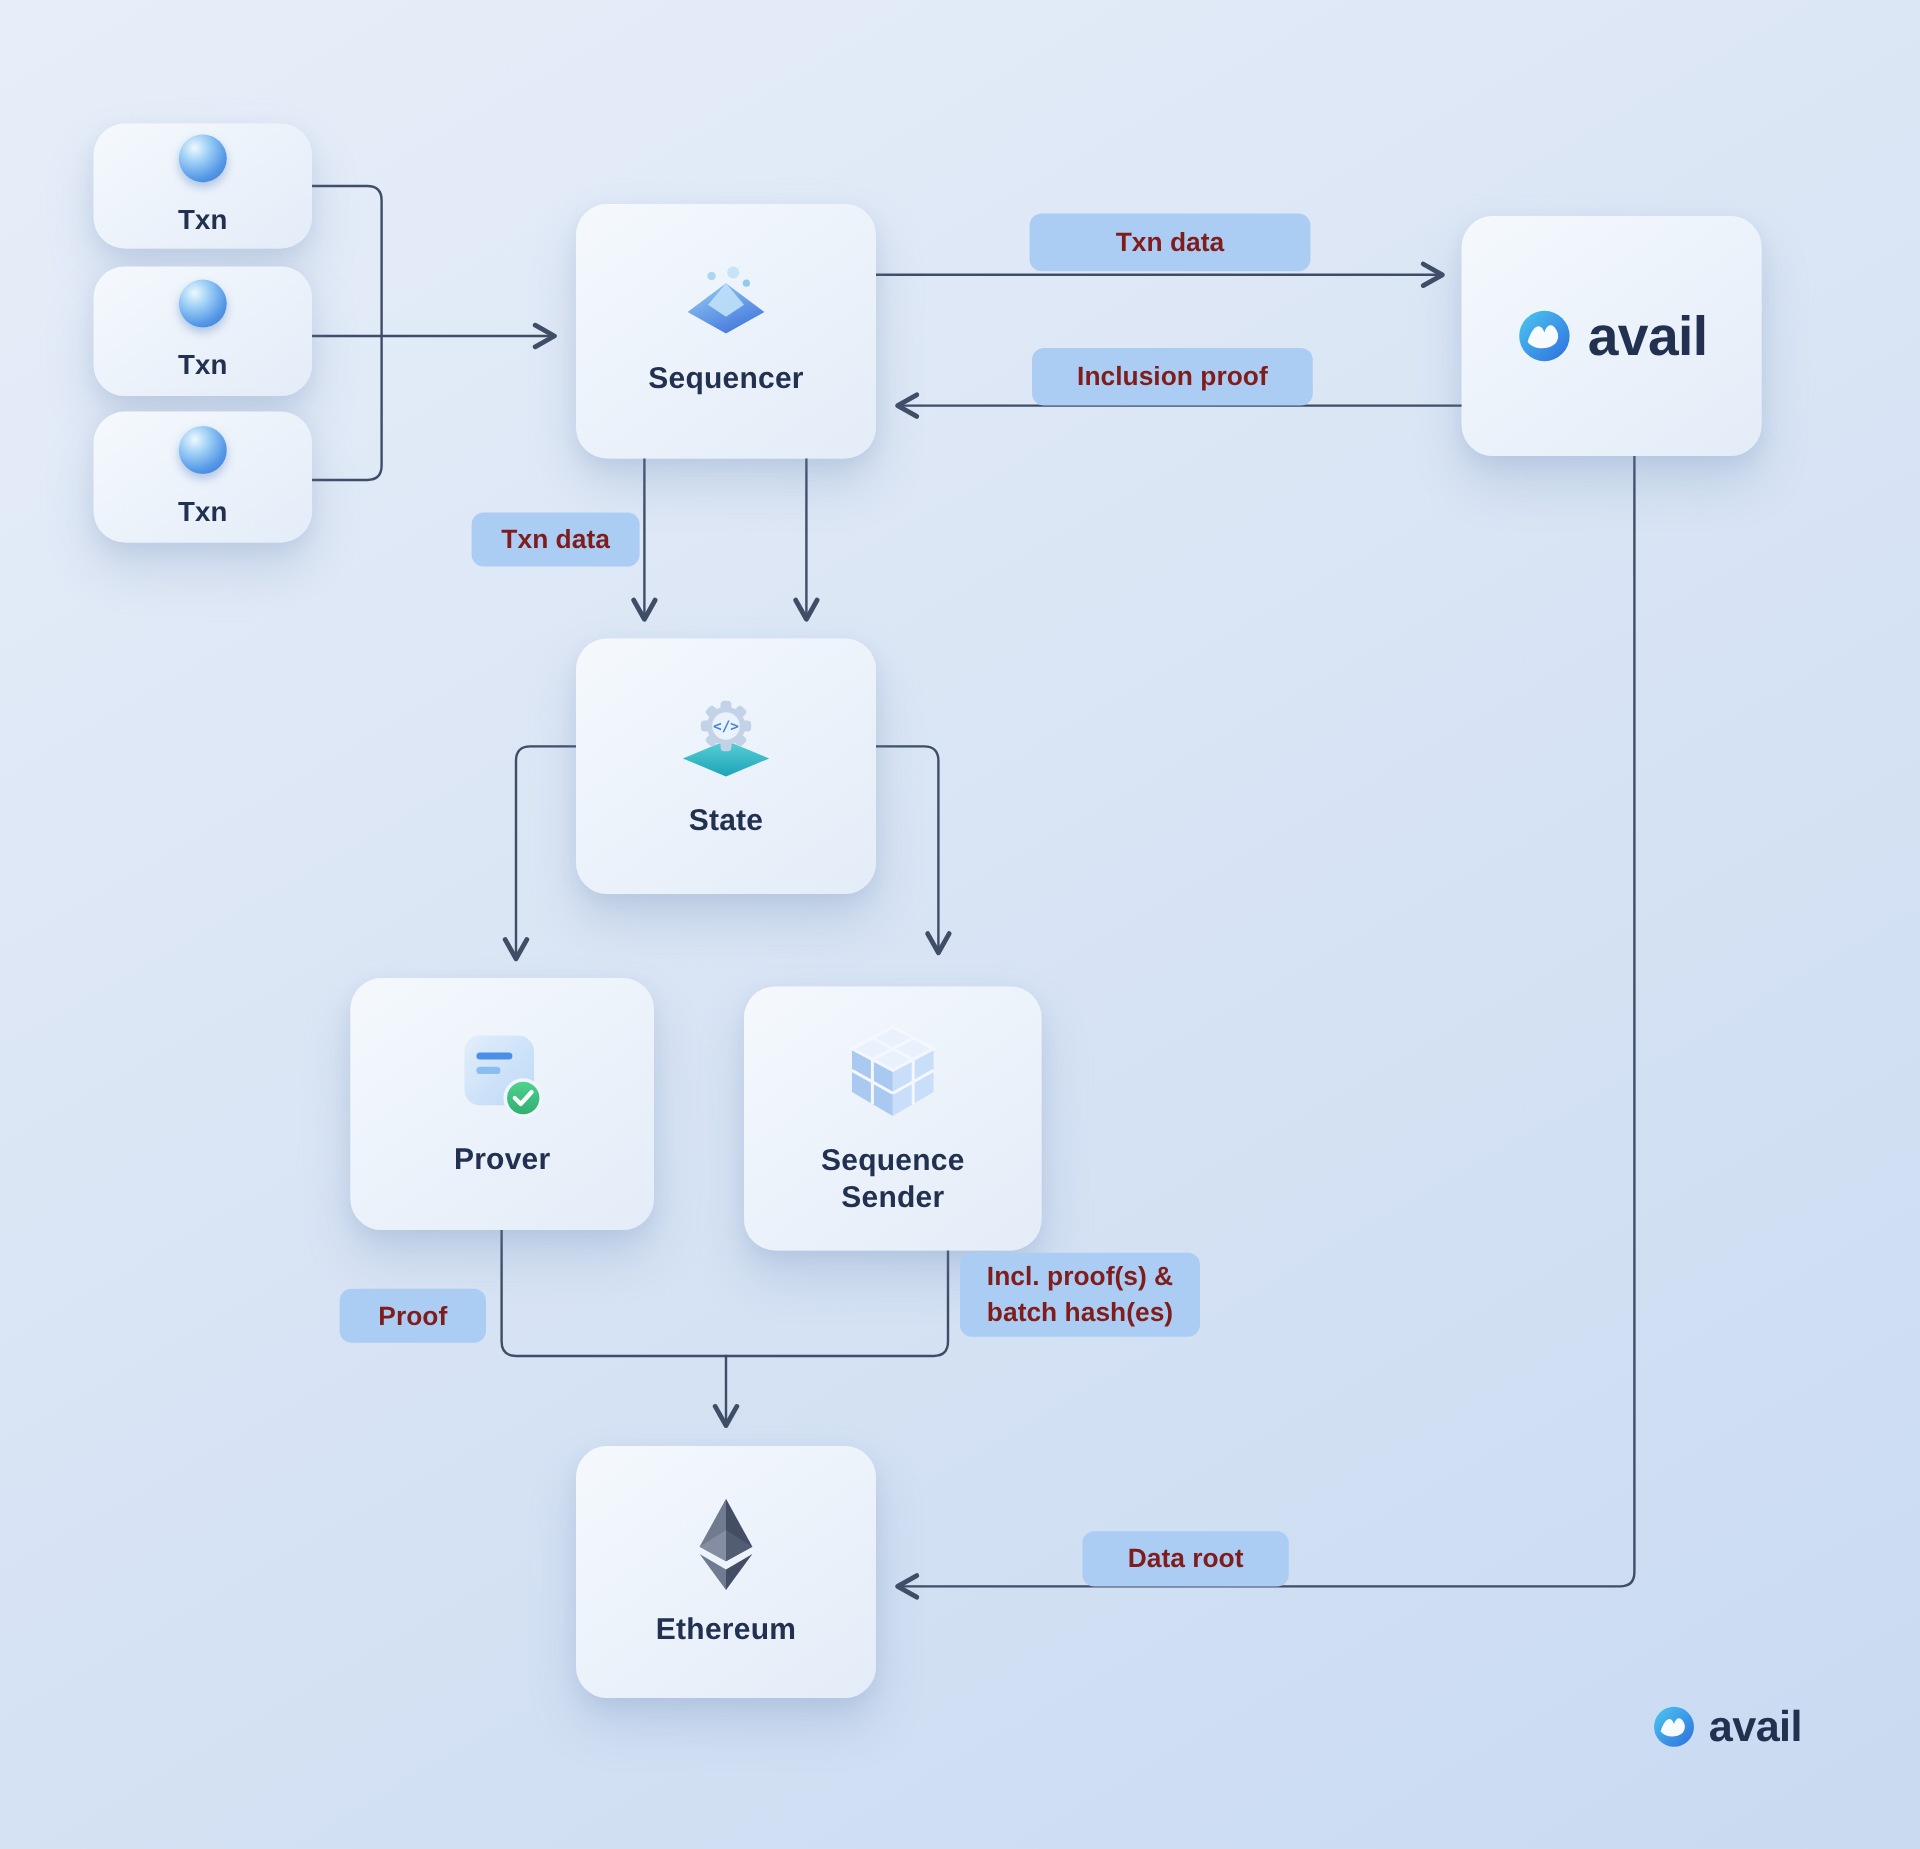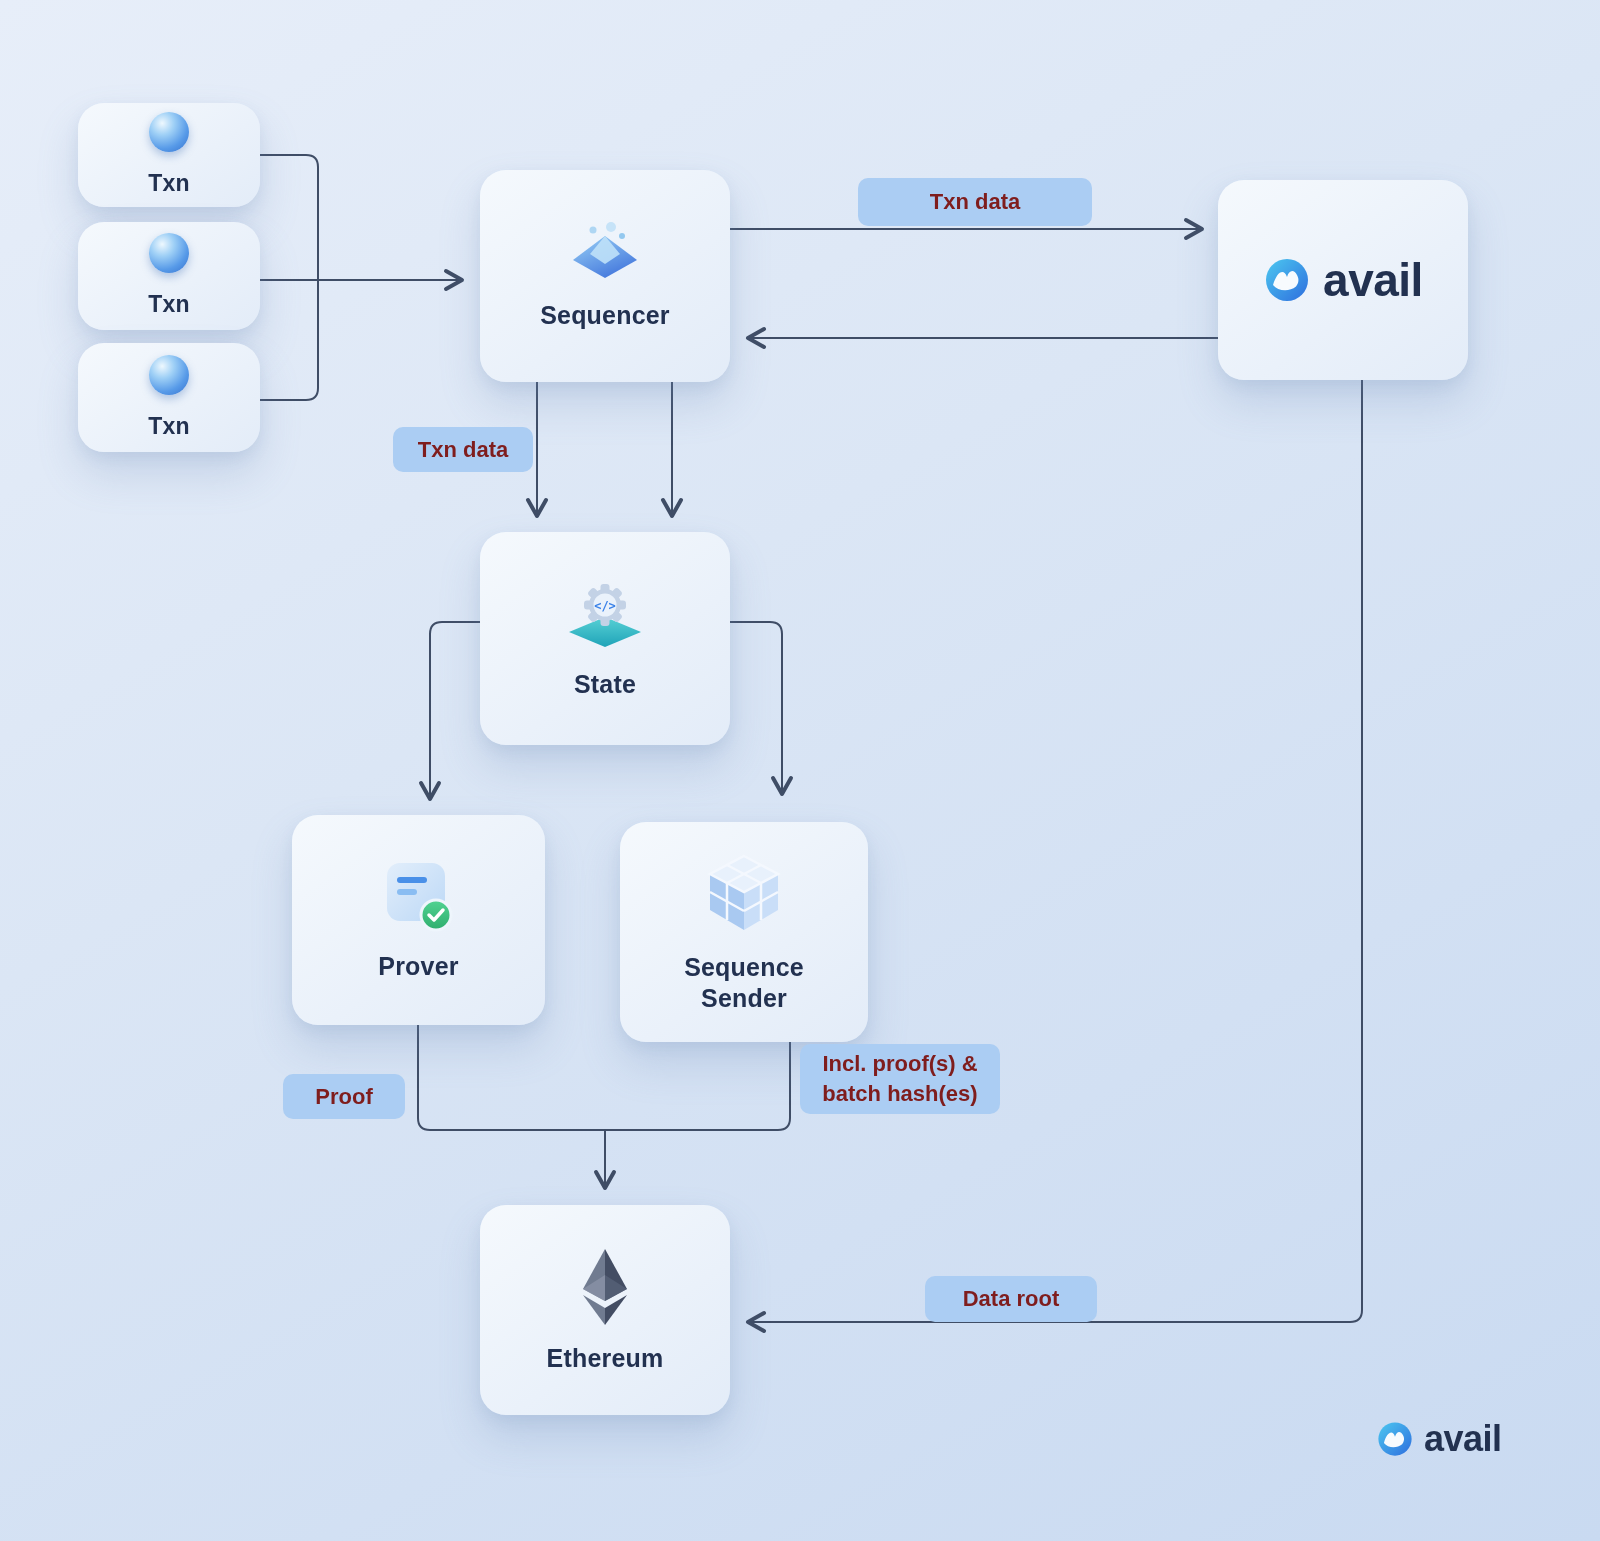--- a/index.html
+++ b/index.html
@@ -227,24 +227,25 @@
       <polygon points="36,4 36,56 58,44" fill="#434d63"></polygon>
       <polygon points="36,63 36,80 14,50" fill="#707b90"></polygon>
       <polygon points="36,63 36,80 58,50" fill="#434d63"></polygon>
       <polygon points="36,30 36,56 14,44" fill="#8d96a9" opacity="0.7"></polygon>
       <polygon points="36,30 36,56 58,44" fill="#59647b" opacity="0.7"></polygon>
     </svg>
     <div class="label">Ethereum</div>
   </div>
 
   <div class="badge" style="left:858px; top:178px; width:234px; height:48px;">Txn data</div>
+  <div class="badge" style="left:860px; top:290px; width:234px; height:48px;">Inclusion proof</div>
   <div class="badge" style="left:393px; top:427px; width:140px; height:45px;">Txn data</div>
   <div class="badge" style="left:283px; top:1074px; width:122px; height:45px;">Proof</div>
   <div class="badge" style="left:800px; top:1044px; width:200px; height:70px;">Incl. proof(s) &amp; batch hash(es)</div>
-  <div class="badge" style="left:925px; top:1276px; width:172px; height:46px;">Data root</div>
+  <div class="badge" style="left:902px; top:1276px; width:172px; height:46px;">Data root</div>
 
   <div class="footer-brand">
     <svg width="38" height="38" viewBox="0 0 48 48">
       <defs>
         <linearGradient id="availG2" x1="0" y1="0" x2="1" y2="1">
           <stop offset="0" stop-color="#4cc8f0"></stop>
             <stop offset="1" stop-color="#2e6ede"></stop>
         </linearGradient>
       </defs>
       <circle cx="24" cy="24" r="21" fill="url(#availG2)"></circle>

